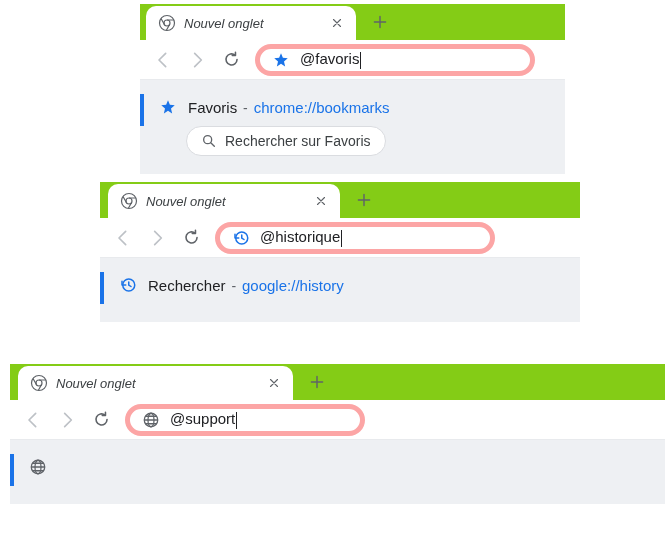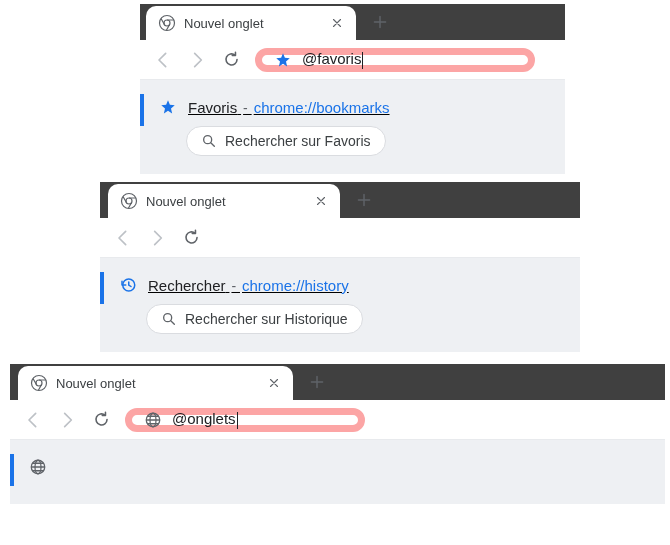--- a/index.html
+++ b/index.html
@@ -1,50 +1,49 @@
 <!DOCTYPE html>
 <html><head>
 <meta charset="utf-8">
 <style>
   * { box-sizing: border-box; margin: 0; padding: 0; }
   html, body { width: 670px; height: 545px; font-family: "Segoe UI", Arial, sans-serif; font-size: 14px; background: #fff; overflow: hidden; }
   .panel { position: absolute; }
-  .tab-strip { display: flex; align-items: center; background: #404040; height: 36px; padding-left: 8px; }
+  .tab-strip { display: flex; align-items: center; background: #84cc16; height: 36px; padding-left: 8px; font-style: italic; }
   .tab {
     display: flex; align-items: center; gap: 8px;
     background: #fff; height: 34px; margin-top: 2px;
     padding: 0 12px;
     border-top-left-radius: 10px; border-top-right-radius: 10px;
     min-width: 200px;
     position: relative;
   }
   .tab .title { flex: 1; color: #3c4043; font-size: 13px; }
   .tab .close { color: #5f6368; font-size: 14px; line-height: 1; cursor: pointer; }
   .new-tab { width: 28px; height: 28px; display: flex; align-items: center; justify-content: center; color: #5f6368; font-size: 20px; margin-left: 10px; cursor: pointer; border-radius: 4px; }
   .toolbar-row { display: flex; align-items: center; height: 40px; background: #fff; border-bottom: 1px solid #e8eaed; }
   .nav-icons { display: flex; align-items: center; gap: 14px; padding: 0 14px; }
   .nav-btn { color: #5f6368; cursor: pointer; display: flex; }
   .nav-btn.disabled { color: #bdc1c6; cursor: default; }
   .omnibox {
     flex: 1; display: flex; align-items: center; gap: 10px;
-    background: #fff; border: 7px solid #fca5a5; border-radius: 18px;
-    height: 24px; padding: 0 12px; margin-right: 12px;
+    background: #fff; border: 5px solid #fca5a5; border-radius: 18px;
+    height: 32px; padding: 0 12px; margin-right: 12px;
     max-width: 280px;
   }
   .omnibox .lead-icon { color: #1a73e8; display:flex; }
   .omnibox .lead-icon.grey { color: #5f6368; }
   .omnibox .query { color: #202124; font-size: 15px; position: relative; }
   .omnibox .cursor {
     display: inline-block; width: 1px; height: 17px; background: #202124;
     vertical-align: middle; margin-left: 1px;
   }
   .suggest-panel {
     background: #eef0f3; position: relative;
     padding: 14px 0 18px 0;
-    text-decoration: underline;
   }
   .suggest-row {
     display: flex; align-items: center; gap: 10px;
     padding: 4px 14px 10px 14px;
     border-left: 4px solid #1a73e8;
     margin-left: 0;
   }
   .suggest-row .row-icon { color: #1a73e8; display:flex; width: 20px; justify-content:center; }
   .suggest-row .row-icon.grey { color: #5f6368; }
   .suggest-row .label { color: #202124; font-size: 15px; }
@@ -225,41 +224,41 @@
           <svg width="20" height="20" viewBox="0 0 24 24">
             <use href="#i-fwd"></use>
           </svg>
         </span>
       <span class="nav-btn">
           <svg width="19" height="19" viewBox="0 0 24 24">
             <use href="#i-reload"></use>
           </svg>
         </span>
     </div>
+    <div class="omnibox">
+      <span class="lead-icon">
+          <svg width="18" height="18" viewBox="0 0 24 24">
+            <use href="#i-history"></use>
+          </svg>
+        </span>
+      <span class="query"><span>@historique</span><span class="cursor"></span></span>
+    </div>
   </div>
   <div class="suggest-panel">
     <div class="suggest-row">
       <span class="row-icon">
           <svg width="18" height="18" viewBox="0 0 24 24">
             <use href="#i-history"></use>
           </svg>
         </span>
       <span>
         <span class="label">Rechercher</span>
         <span class="dash"> - </span>
-        <span class="url">chrome://history</span>
+        <span class="url">google://history</span>
       </span>
-    </div>
-    <div class="chip">
-      <span class="mag">
-          <svg width="16" height="16" viewBox="0 0 24 24">
-            <use href="#i-search"></use>
-          </svg>
-        </span>
-      <span>Rechercher sur Historique</span>
     </div>
   </div>
 </div>
 
 <div class="panel" id="panel3">
   <div class="tab-strip">
     <div class="tab">
       <span>
           <svg width="18" height="18" viewBox="0 0 24 24">
             <use href="#i-chrome"></use>
@@ -295,21 +294,21 @@
             <use href="#i-reload"></use>
           </svg>
         </span>
     </div>
     <div class="omnibox">
       <span class="lead-icon grey">
           <svg width="18" height="18" viewBox="0 0 24 24">
             <use href="#i-globe"></use>
           </svg>
         </span>
-      <span class="query"><span>@onglets</span><span class="cursor"></span></span>
+      <span class="query"><span>@support</span><span class="cursor"></span></span>
     </div>
   </div>
   <div class="suggest-panel">
     <div class="suggest-row">
       <span class="row-icon grey">
           <svg width="18" height="18" viewBox="0 0 24 24">
             <use href="#i-globe"></use>
           </svg>
         </span>
     </div>

